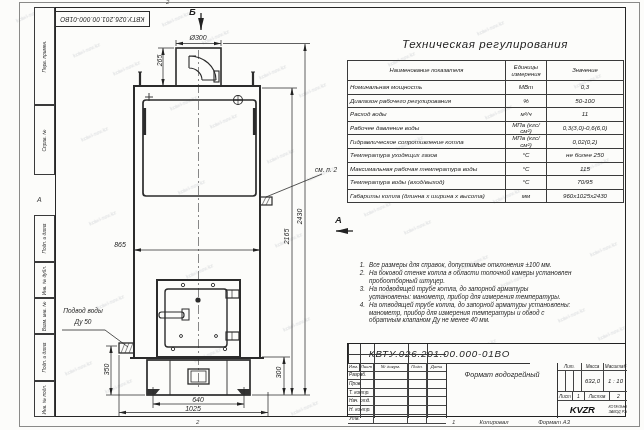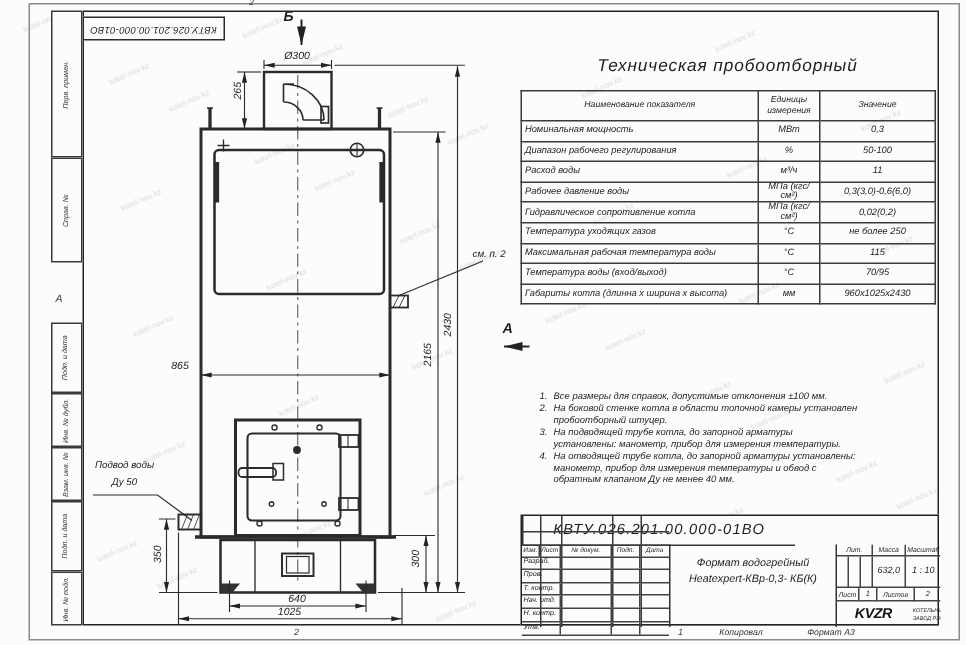--- a/index.html
+++ b/index.html
@@ -234,21 +234,21 @@
   <div class="abs dim ctr rot" style="left:91px;top:366px;width:30px;">350</div>
   <div class="abs dim ctr rot" style="left:263px;top:369px;width:30px;">300</div>
   <div class="abs dim ctr" style="left:178px;top:395.5px;width:40px;">640</div>
   <div class="abs dim ctr" style="left:171px;top:404.5px;width:44px;">1025</div>
   <div class="abs dim ctr rot" style="left:271px;top:233px;width:30px;">2165</div>
   <div class="abs dim ctr rot" style="left:284px;top:213px;width:30px;">2430</div>
   <div class="abs callout" style="left:315px;top:166px;">см. п. 2</div>
   <div class="abs callout ctr" style="left:60px;top:307px;width:46px;">Подвод воды</div>
   <div class="abs callout ctr" style="left:60px;top:318px;width:46px;">Ду 50</div>
 
-  <div class="abs spec-title ctr" style="left:347px;top:38px;width:276px;">Техническая пробоотборный</div>
+  <div class="abs spec-title ctr" style="left:347px;top:38px;width:276px;">Техническая регулирования</div>
   <table class="spec abs" style="left:347px;top:60px;">
     <colgroup>
         <col style="width:158px">
         <col style="width:41px">
         <col style="width:77px">
       </colgroup>
     <thead>
       <tr>
         <th>Наименование показателя</th>
         <th>Единицы измерения</th>
@@ -370,21 +370,20 @@
           <span style="width:26px;padding-left:1px;">Н. контр.</span><span style="width:34px;"></span><span style="width:19px;"></span><span style="width:19px;border-right:none;"></span>
         </div>
 
         <div class="lz-row">
           <span style="width:26px;padding-left:1px;">Утв.</span><span style="width:34px;"></span><span style="width:19px;"></span><span style="width:19px;border-right:none;"></span>
         </div>
       </div>
 
     <div class="cell ttl">
       <div>Формат водогрейный</div>
-      <div>Heatexpert-КВр-0,3- КБ(К)</div>
     </div>
 
     <div class="cell rz">
       <div class="r" style="top:0;height:8px;">
         <div class="c" style="width:24px;font-size:4.6px;">Лит.</div>
         <div class="c" style="width:22px;font-size:4.6px;">Масса</div>
         <div class="c" style="width:23px;font-size:4.6px;border-right:none;">Масштаб</div>
       </div>
       <div class="r" style="top:8px;height:21px;">
         <div class="c" style="width:8px;"></div>

